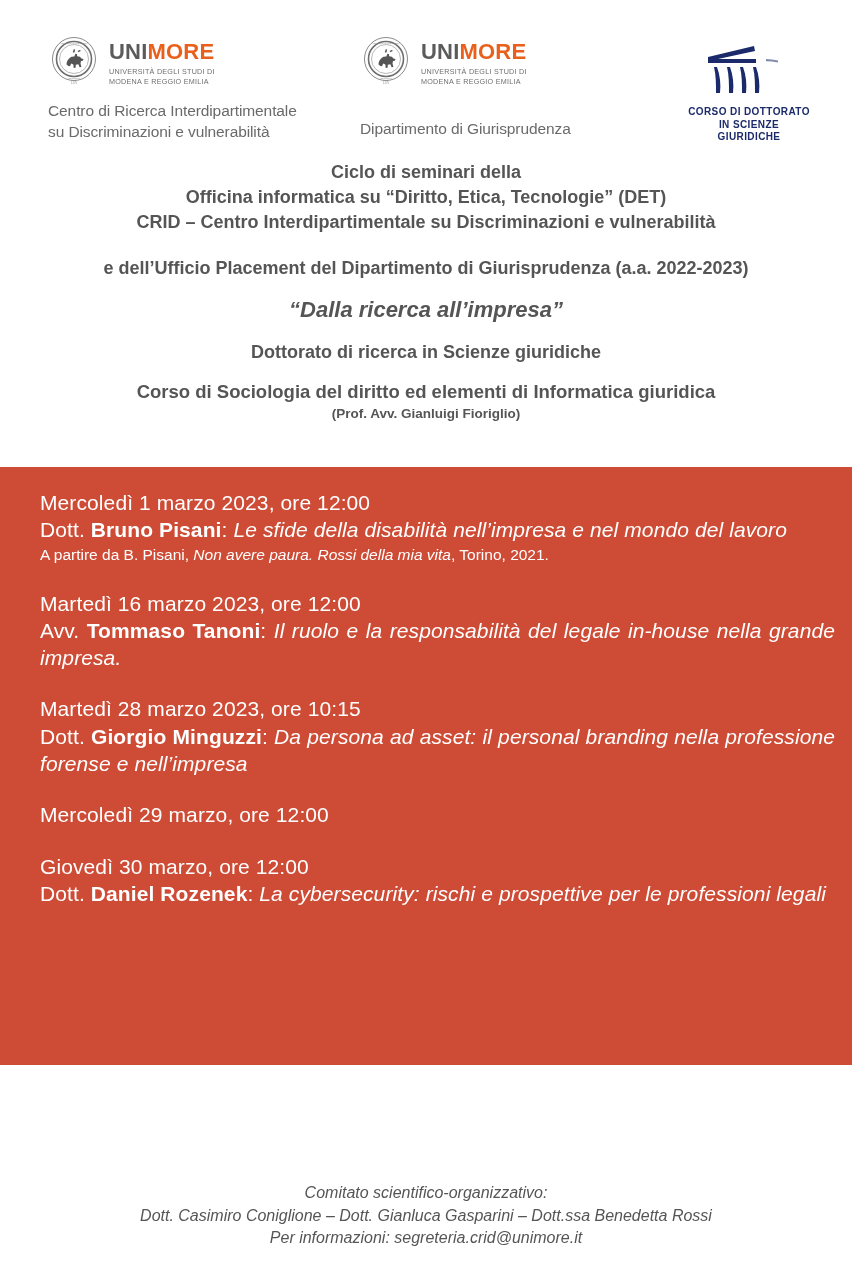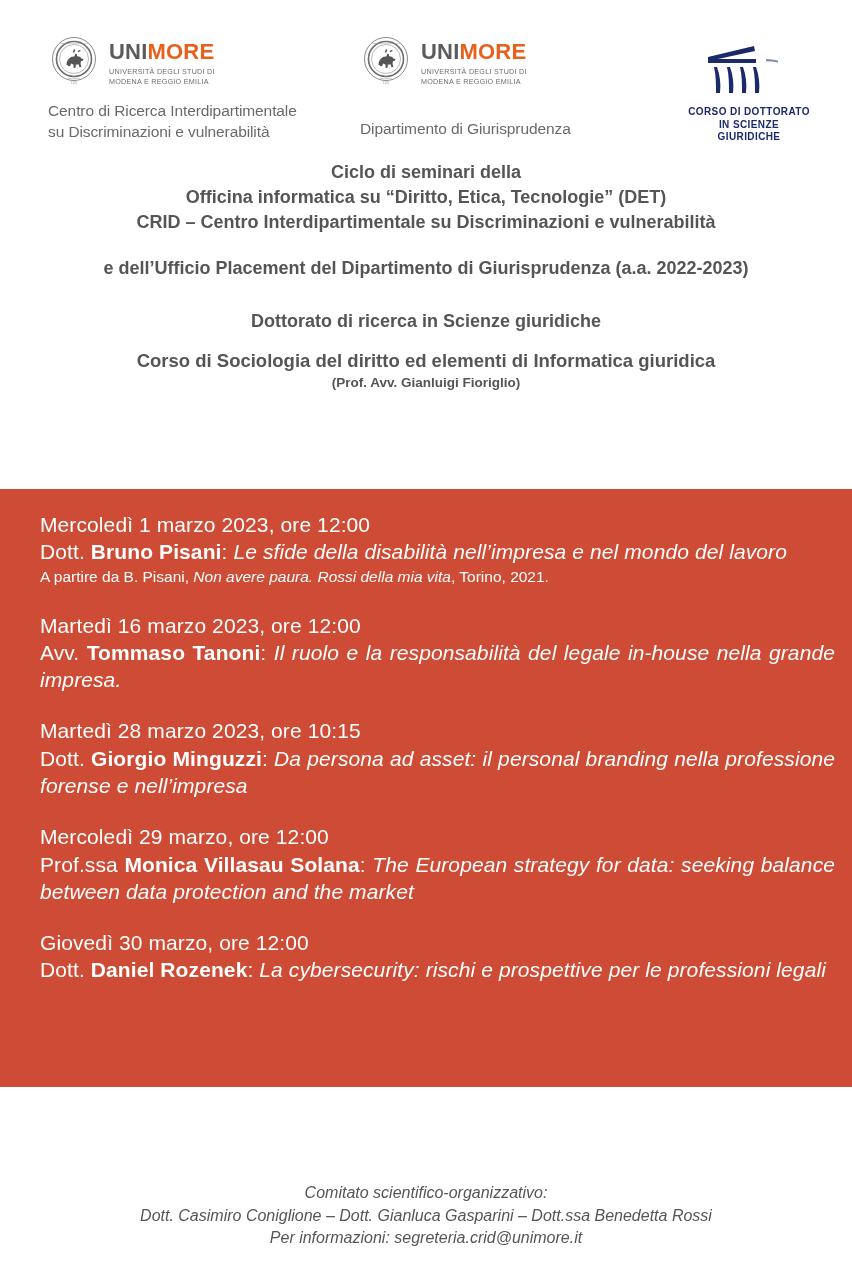--- a/index.html
+++ b/index.html
@@ -126,21 +126,21 @@
   .hdr-prof {
     font-size: 13.5px;
     font-weight: bold;
     line-height: 1.4;
   }
 
   
   .red-panel {
     position: absolute;
     left: 0;
-    top: 489px;
+    top: 467px;
     width: 852px;
     height: 598px;
     background: #ce4b35;
     color: #ffffff;
     padding: 22px 17px 18px 40px;
   }
 
   .seminar {
     margin-bottom: 24px;
   }
@@ -263,20 +263,21 @@
   </div>
 </div>
 
 <div class="header-text">
   <div class="hdr-line">Ciclo di seminari della</div>
   <div class="hdr-line">Officina informatica su “Diritto, Etica, Tecnologie” (DET)</div>
   <div class="hdr-line">CRID – Centro Interdipartimentale su Discriminazioni e vulnerabilità</div>
   <div class="hdr-gap"></div>
   <div class="hdr-line">e dell’Ufficio Placement del Dipartimento di Giurisprudenza (a.a. 2022-2023)</div>
   <div class="hdr-gap-sm"></div>
+  <div class="hdr-quote">“Dalla ricerca all’impresa”</div>
   <div class="hdr-gap-sm"></div>
   <div class="hdr-line">Dottorato di ricerca in Scienze giuridiche</div>
   <div class="hdr-gap-sm"></div>
   <div class="hdr-course">Corso di Sociologia del diritto ed elementi di Informatica giuridica</div>
   <div class="hdr-prof">(Prof. Avv. Gianluigi Fioriglio)</div>
 </div>
 
 <div class="red-panel">
 
   <div class="seminar">
@@ -290,21 +291,20 @@
     <div class="sem-body"><span>Avv. </span><b>Tommaso Tanoni</b><span>: </span><i>Il ruolo e la responsabilità del legale in-house nella grande impresa.</i></div>
   </div>
 
   <div class="seminar">
     <div class="sem-date">Martedì 28 marzo 2023, ore 10:15</div>
     <div class="sem-body"><span>Dott. </span><b>Giorgio Minguzzi</b><span>: </span><i>Da persona ad asset: il personal branding nella professione forense e nell’impresa</i></div>
   </div>
 
   <div class="seminar">
     <div class="sem-date">Mercoledì 29 marzo, ore 12:00</div>
-    <div class="sem-body"><span>Prof.ssa </span><b>Monica Villasau Solana</b><span>: </span><i>The European strategy for data: seeking balance between data protection and the market</i></div>
   </div>
 
   <div class="seminar">
     <div class="sem-date">Giovedì 30 marzo, ore 12:00</div>
     <div class="sem-body"><span>Dott. </span><b>Daniel Rozenek</b><span>: </span><i>La cybersecurity: rischi e prospettive per le professioni legali</i></div>
   </div>
 
 </div>
 
 <div class="footer">

